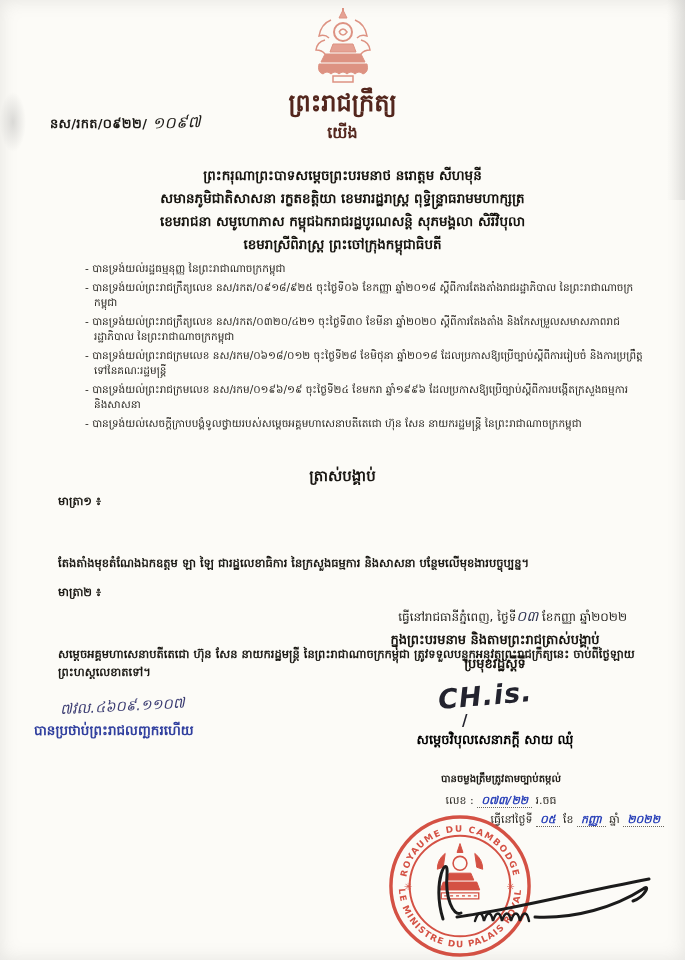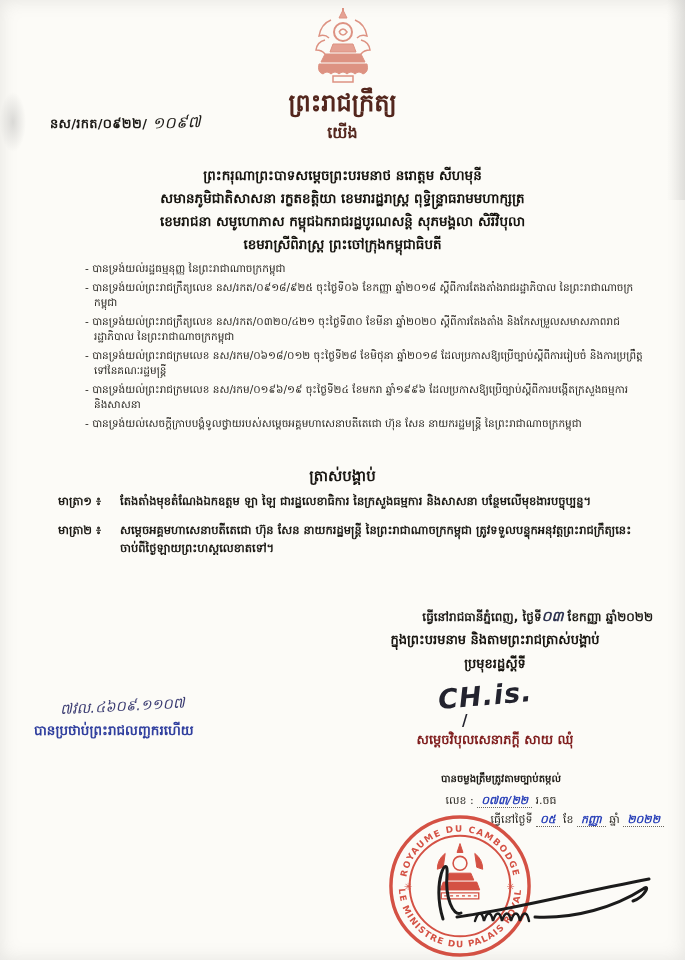--- a/index.html
+++ b/index.html
@@ -19,32 +19,32 @@
   .doc-we{left:0;top:122px;width:100%;text-align:center;font-size:16px;font-weight:bold;color:#53261d;}
   
   .royal-title{left:38px;top:164px;width:609px;text-align:center;font-weight:bold;
     font-size:13.5px;line-height:23px;color:#15130e;}
   
   .preamble{left:85px;top:261px;width:558px;font-size:10.5px;line-height:15px;color:#27241f;}
   .preamble .item{padding-left:9px;text-indent:-9px;margin-bottom:4px;overflow:hidden;}
   
   .order-heading{left:0;top:466px;width:100%;text-align:center;font-size:15px;font-weight:bold;color:#171410;}
   .articles{left:58px;top:492px;width:582px;font-size:11.5px;line-height:18px;font-weight:bold;color:#1b1914;}
-  .article{display:flex;margin-bottom:11px;}
+  .article{display:flex;margin-bottom:11px;flex-direction:column;}
   .article .lbl{flex:0 0 62px;white-space:nowrap;}
   .article .txt{flex:1;overflow:hidden;}
   
-  .date-line{right:32px;top:607px;font-size:12px;font-weight:bold;white-space:nowrap;}
+  .date-line{right:58px;top:607px;font-size:12px;font-weight:normal;white-space:nowrap;}
   .date-hw{color:#2e3350;font-style:italic;font-size:14px;}
   .in-name-1{left:325px;top:631px;width:340px;text-align:center;font-size:13px;font-weight:bold;color:#16130e;}
   .in-name-2{left:325px;top:655px;width:340px;text-align:center;font-size:13px;font-weight:bold;color:#16130e;}
   .sig-script{left:438px;top:680px;font-size:27px;font-weight:bold;font-style:italic;
     transform:rotate(-5deg);color:#23232e;letter-spacing:1px;}
   .sig-tick{left:462px;top:712px;font-size:15px;font-weight:bold;color:#23232e;}
-  .signer-name{left:325px;top:731px;width:340px;text-align:center;font-size:13px;font-weight:bold;color:#7f1d1d;}
+  .signer-name{left:325px;top:731px;width:340px;text-align:center;font-size:13px;font-weight:bold;color:#000000;}
   
   .docket{left:60px;top:697px;font-size:14.5px;font-style:italic;color:#3b3c72;transform:rotate(-3deg);white-space:nowrap;}
   .seal-affixed{left:34px;top:722px;font-size:13.5px;font-weight:bold;color:#2f3e9e;white-space:nowrap;text-align:center;}
   
   .cert-1{left:338px;top:772px;width:326px;text-align:center;font-size:10px;font-weight:bold;color:#1a1712;}
   .cert-2{left:338px;top:793px;width:326px;text-align:center;font-size:11px;color:#221f1a;}
   .cert-3{left:338px;top:812px;width:326px;text-align:right;font-size:11px;color:#221f1a;}
   .hw-blue{color:#2940b8;font-style:italic;font-weight:bold;}
   .dotted{border-bottom:1px dotted #6a665e;padding:0 4px;}
   .cert-title{left:330px;top:835px;width:350px;text-align:center;font-size:10.5px;color:#26231d;white-space:nowrap;overflow:hidden;}

